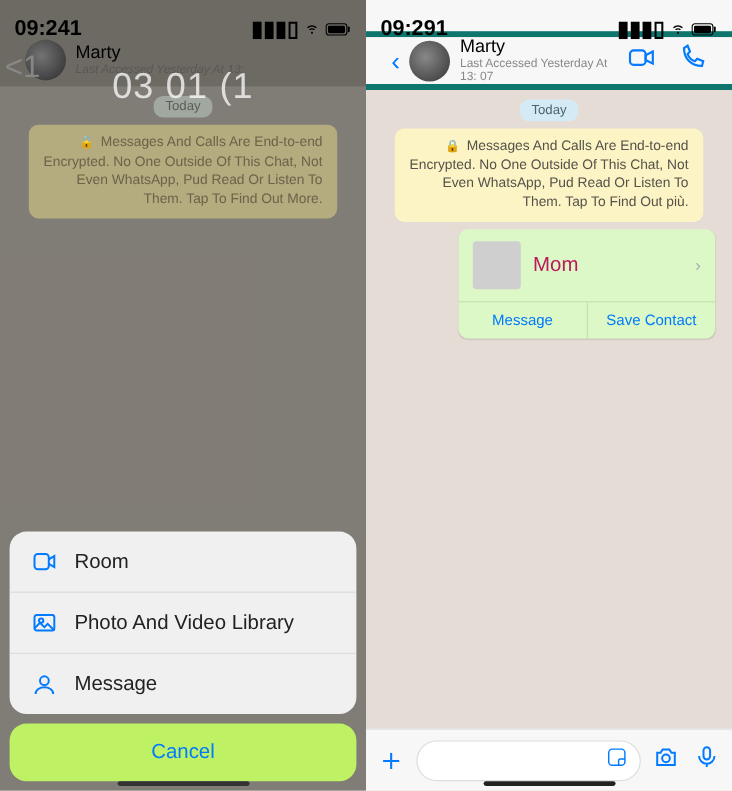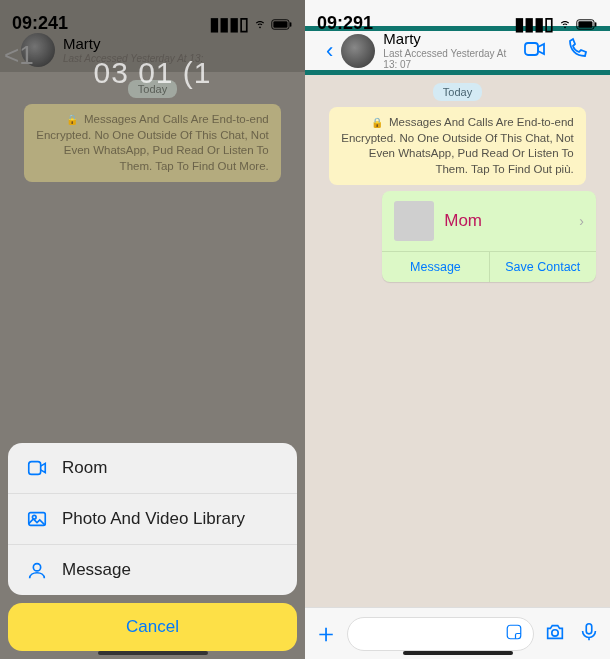--- a/index.html
+++ b/index.html
@@ -49,21 +49,21 @@
     .contact-action { flex: 1; text-align: center; padding: 8px 4px; font-size: 12.5px; color: #007aff; }
     .contact-action:first-child { border-right: 1px solid #c5e0b0; }
 
     .action-sheet-backdrop { position: absolute; inset: 0; background: rgba(0,0,0,0.15); }
     .action-sheet { position: absolute; bottom: 8px; left: 8px; right: 8px; z-index: 10; }
     .sheet-group { background: #f0f0f0; border-radius: 14px; overflow: hidden; margin-bottom: 8px; }
     .sheet-item { display: flex; align-items: center; gap: 14px; padding: 14px 18px; font-size: 17px; color: #222; border-bottom: 0.5px solid #ddd; }
     .sheet-item:last-child { border-bottom: none; }
     .sheet-icon { width: 22px; height: 22px; color: #007aff; flex-shrink: 0; display: flex; align-items: center; justify-content: center; }
     .sheet-icon svg { width: 22px; height: 22px; }
-    .sheet-cancel { background: #fde047; border-radius: 14px; text-align: center; padding: 14px; font-size: 17px; color: #007aff; font-weight: 500; }
+    .sheet-cancel { background: #bef264; border-radius: 14px; text-align: center; padding: 14px; font-size: 17px; color: #007aff; font-weight: 500; }
 
     .input-bar { position: absolute; bottom: 0; left: 0; right: 0; height: 52px; background: #f7f7f7; border-top: 1px solid #ddd; display: flex; align-items: center; padding: 0 8px; gap: 8px; }
     .plus-btn { color: #007aff; font-size: 26px; font-weight: 300; width: 26px; text-align: center; }
     .text-input { flex: 1; height: 34px; background: #fff; border: 1px solid #ddd; border-radius: 17px; display: flex; align-items: center; justify-content: flex-end; padding: 0 10px; }
     .sticker-icon { color: #007aff; }
     .ib-icon { color: #007aff; width: 26px; text-align: center; }
     .ib-icon svg { width: 22px; height: 22px; }
 
     .home-indicator { position: absolute; bottom: 4px; left: 50%; transform: translateX(-50%); width: 110px; height: 4px; background: #222; border-radius: 3px; z-index: 20; }
     .pane-left .home-indicator { background: #333; }

